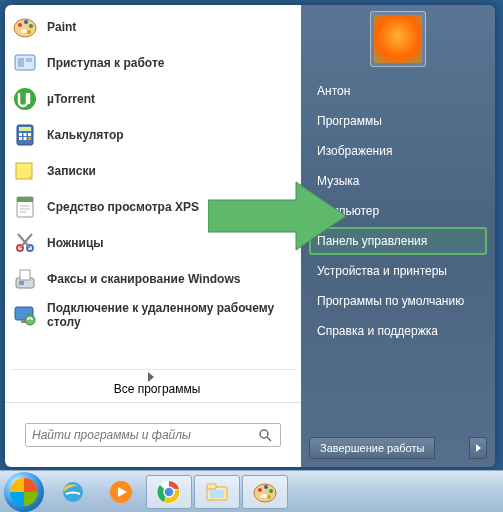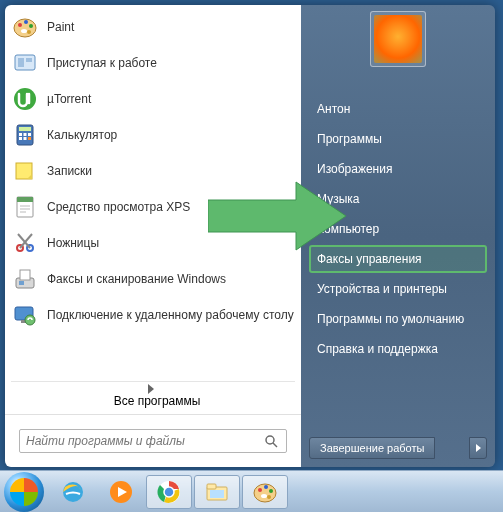--- a/index.html
+++ b/index.html
@@ -27,20 +27,21 @@
   width: 296px;
   background: #fff;
   display: flex;
   flex-direction: column;
   border-radius: 4px 0 0 4px;
 }
 .program-list {
   flex: 1;
   padding: 4px 0;
   overflow: hidden;
+  font-weight: bold;
 }
 .prog-item {
   display: flex;
   align-items: center;
   height: 36px;
   padding: 0 6px;
   cursor: pointer;
 }
 .prog-icon {
   width: 28px;
@@ -65,21 +66,21 @@
   flex-direction: column;
 }
 .all-programs .tri {
   width: 0; height: 0;
   border-top: 5px solid transparent;
   border-bottom: 5px solid transparent;
   border-left: 6px solid #666;
   margin-right: 12px;
 }
 .search-wrap {
-  padding: 14px;
+  padding: 20px;
   border-top: 1px solid #e0e0e0;
 }
 .search-box {
   display: flex;
   align-items: center;
   border: 1px solid #b5b5b5;
   background: #fff;
   height: 24px;
   border-radius: 2px;
 }
@@ -118,21 +119,21 @@
   border-radius: 3px;
   padding: 3px;
   background: rgba(255,255,255,.12);
 }
 .avatar-inner {
   width: 100%;
   height: 100%;
   background: radial-gradient(circle at 50% 45%, #ffb030 0%, #ff8c1a 30%, #ff6600 60%, #b88a3a 90%);
   border-radius: 2px;
 }
-.right-list { flex: 1; margin-top: 18px; }
+.right-list { flex: 1; }
 .right-item {
   color: #fff;
   padding: 7px 8px;
   font-size: 12px;
   cursor: pointer;
   border-radius: 3px;
   margin-bottom: 2px;
 }
 .right-item.hl {
   border: 2px solid #5eb96d;
@@ -355,21 +356,21 @@
       <div class="avatar">
         <div class="avatar-inner"></div>
       </div>
     </div>
     <div class="right-list">
         <div class="right-item">Антон</div>
         <div class="right-item">Программы</div>
         <div class="right-item">Изображения</div>
         <div class="right-item">Музыка</div>
         <div class="right-item">Компьютер</div>
-        <div class="right-item hl">Факсы управления</div>
+        <div class="right-item hl">Панель управления</div>
         <div class="right-item">Устройства и принтеры</div>
         <div class="right-item">Программы по умолчанию</div>
         <div class="right-item">Справка и поддержка</div>
       </div>
     <div class="shutdown-wrap">
       <button class="shutdown-btn">Завершение работы</button>
       <button class="shutdown-arrow">
           <span class="tri2"></span>
         </button>
     </div>

